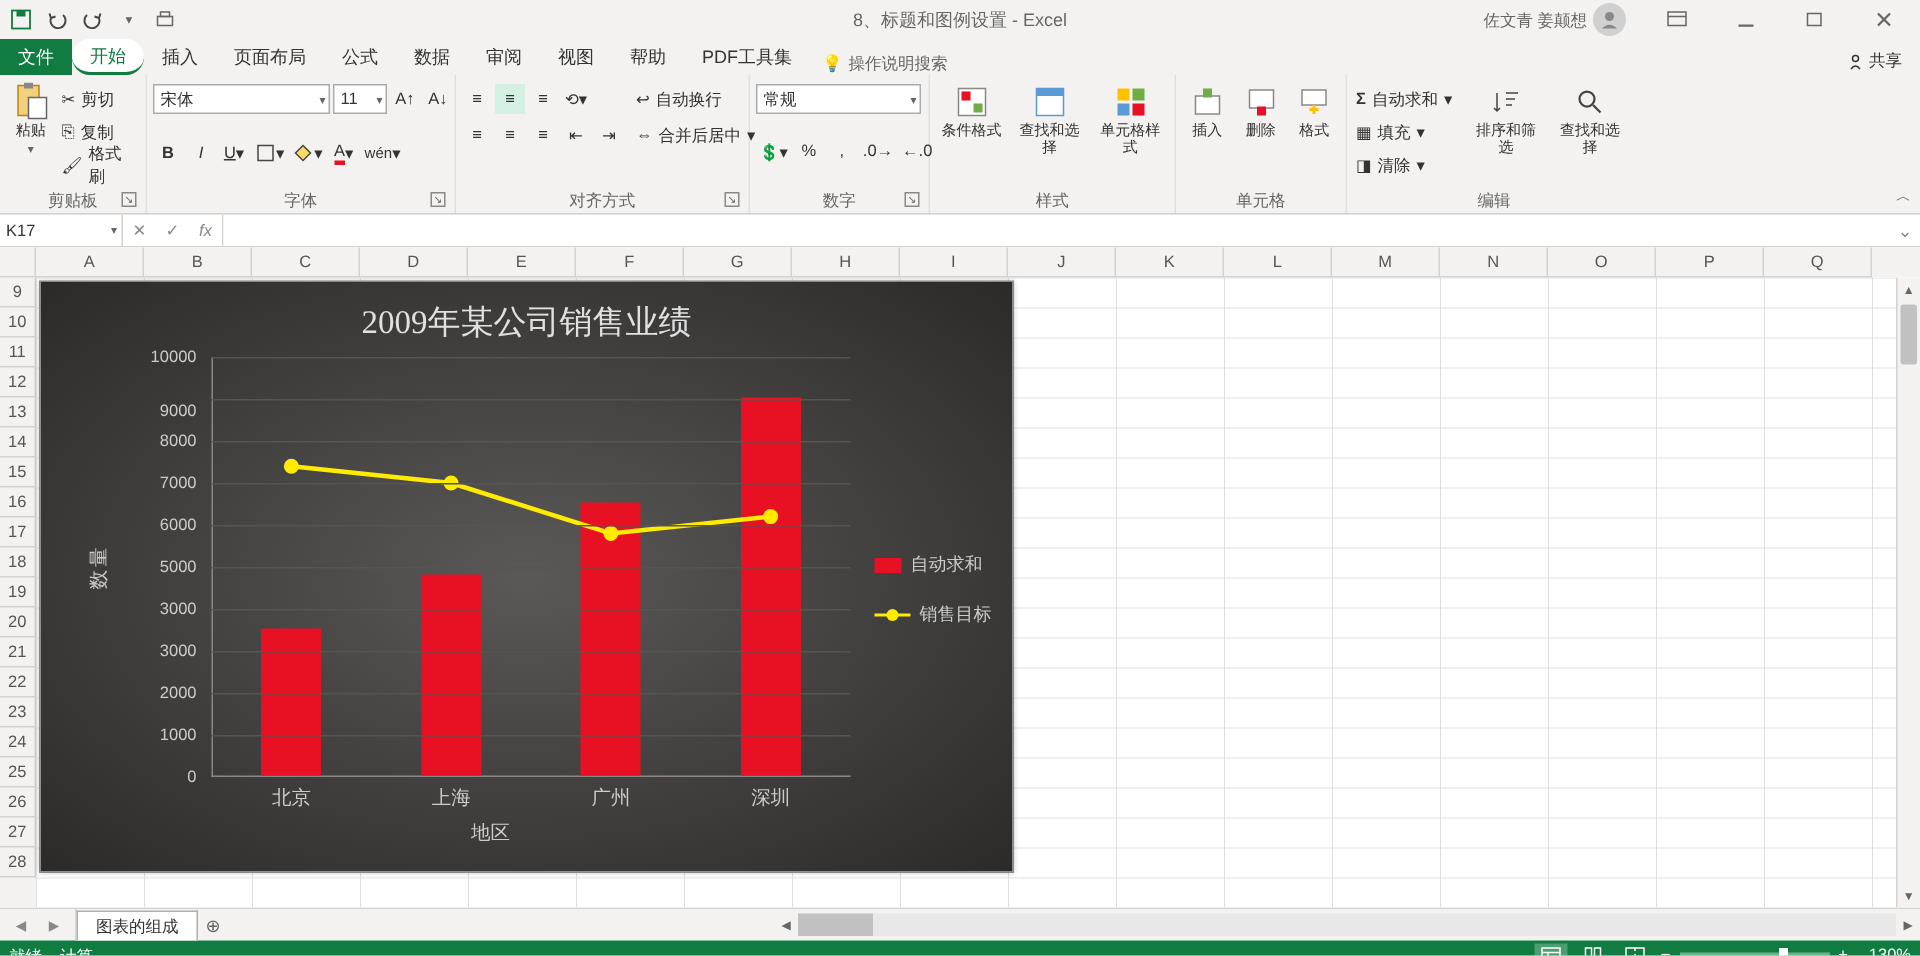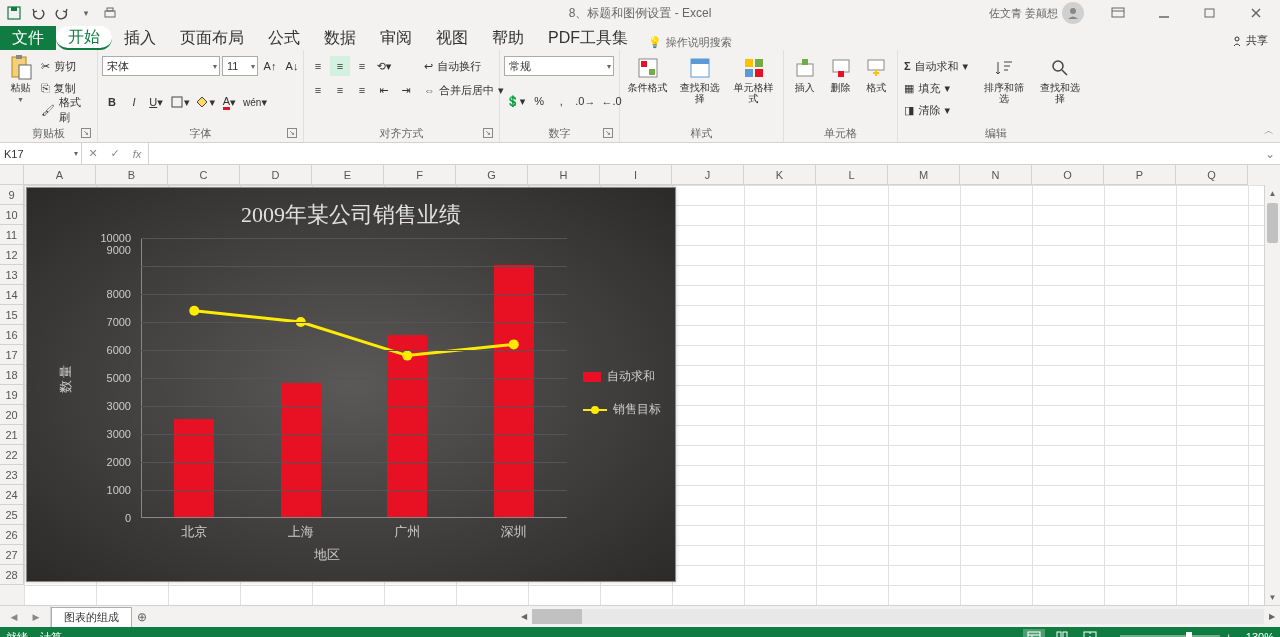--- a/index.html
+++ b/index.html
@@ -10,21 +10,21 @@
   .qat { display: flex; gap: 4px; align-items: center; }
   .qat-btn { width: 20px; height: 20px; display: flex; align-items: center; justify-content: center; cursor: pointer; border-radius:2px; }
   .titlebar-center { position: absolute; left: 50%; transform: translateX(-50%); color: #666; font-size: 12px; }
   .titlebar-right { margin-left: auto; display: flex; align-items: center; gap: 6px; }
   .titlebar-right .tbtn { width: 40px; height: 24px; display:flex; align-items:center; justify-content:center; cursor:pointer; color:#666;}
   .user { display:flex; align-items:center; gap:4px; color:#666; font-size:11px; margin-right:8px;}
   .avatar { width:22px; height:22px; border-radius:50%; background:#d0d0d0; display:flex; align-items:center; justify-content:center;}
   
   
   .tabs-row { height: 24px; background: #f3f2f1; display: flex; align-items: flex-end; padding-left: 0; position:relative;}
-  .tab { height: 24px; padding: 0 12px; display: flex; align-items: center; font-size: 16px; cursor: pointer; color:#333;}
+  .tab { height: 24px; padding: 0 12px; display: flex; align-items: center; font-size: 12px; cursor: pointer; color:#333;}
   .tab.file { background: #107c41; color: #fff; }
   .tab.active { background: #fff; color: #107c41; border-bottom:2px solid #107c41;border-radius:12px; }
   .tellme { display:flex; align-items:center; gap:4px; margin-left:8px; color:#666; font-size:11px;}
   .share { margin-left:auto; margin-right:6px; display:flex; align-items:center; gap:3px; font-size:11px; color:#333; cursor:pointer; padding:2px 6px;}
   
   
   .ribbon { height: 93px; background: #f3f2f1; border-bottom: 1px solid #d4d2d0; display: flex; position:relative;}
   .group { border-right: 1px solid #e1dfdd; display: flex; flex-direction: column; padding: 2px 4px 0; }
   .group-body { flex: 1; display: flex; align-items: flex-start; gap:2px;}
   .group-label { height: 16px; font-size: 11px; color: #666; text-align: center; position:relative;}
@@ -476,21 +476,21 @@
           <div class="yaxis" id="yaxis">
               <div class="ytick" style="top: 280px;">0</div>
               <div class="ytick" style="top: 252px;">1000</div>
               <div class="ytick" style="top: 224px;">2000</div>
               <div class="ytick" style="top: 196px;">3000</div>
               <div class="ytick" style="top: 168px;">3000</div>
               <div class="ytick" style="top: 140px;">5000</div>
               <div class="ytick" style="top: 112px;">6000</div>
               <div class="ytick" style="top: 84px;">7000</div>
               <div class="ytick" style="top: 56px;">8000</div>
-              <div class="ytick" style="top: 12px;">9000</div>
+              <div class="ytick" style="top: 36px;">9000</div>
               <div class="ytick" style="top: 0px;">10000</div>
             </div>
           <div class="yaxis-line"></div>
           <div class="xaxis-line"></div>
           <div class="bars" id="bars">
               <div class="bar" style="left: 33.25px; height: 98px;"></div>
               <div class="xcat" style="left: 53.25px;">北京</div>
               <div class="bar" style="left: 139.75px; height: 134.4px;"></div>
               <div class="xcat" style="left: 159.75px;">上海</div>
               <div class="bar" style="left: 246.25px; height: 182px;"></div>

